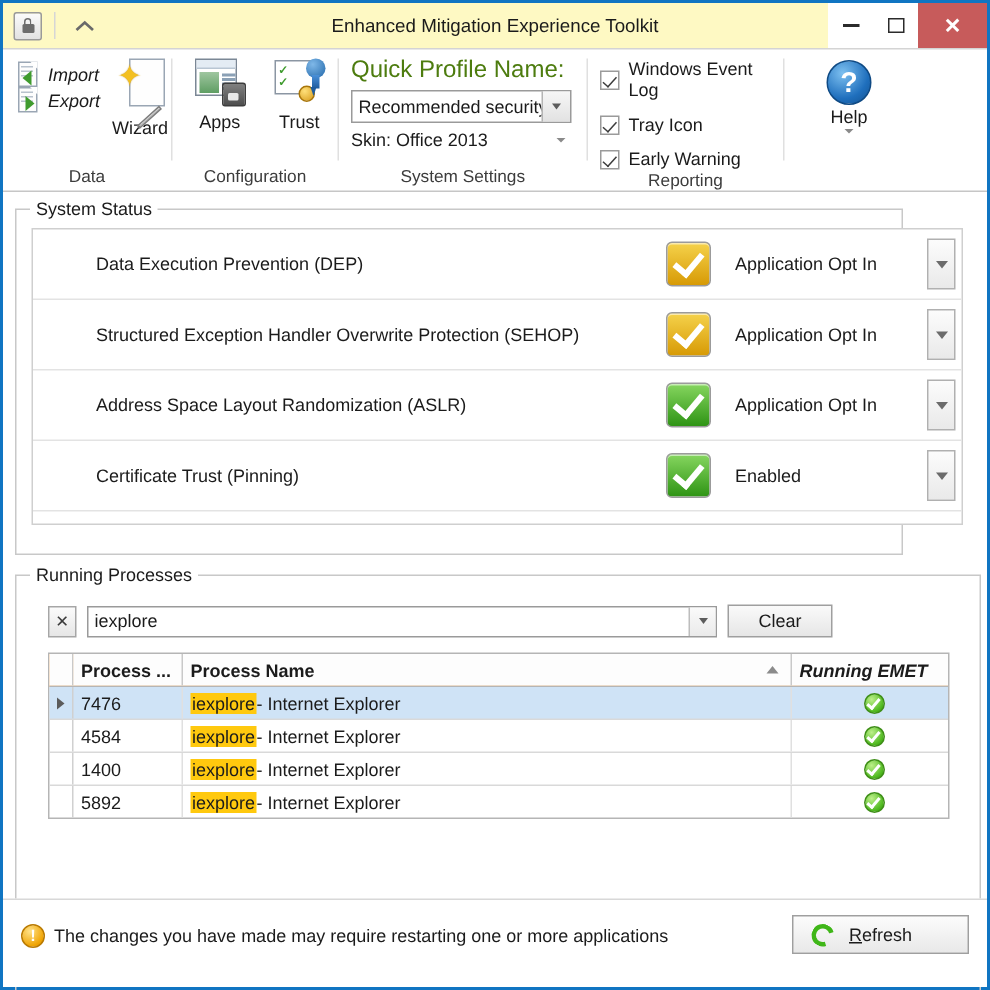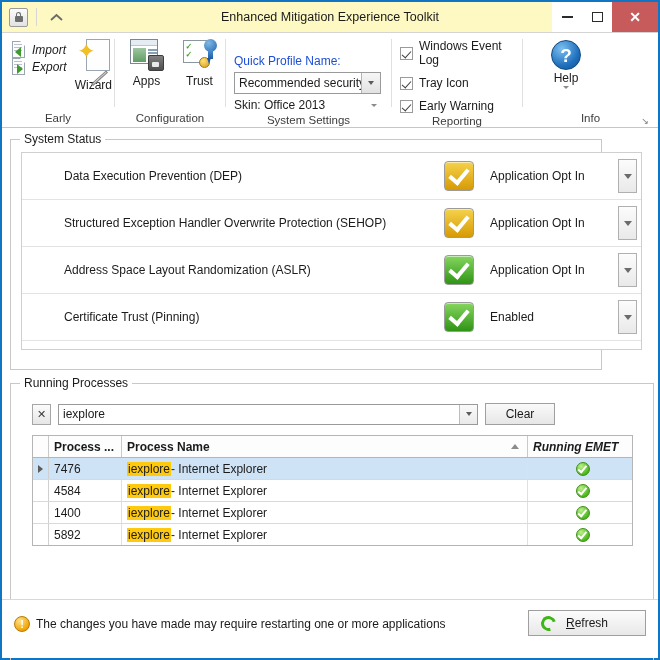--- a/index.html
+++ b/index.html
@@ -164,21 +164,21 @@
     border-style:solid;border-width:6px 2px 0 2px;border-color:#1f5c9e transparent transparent transparent;
   }
 
   
   .g-config{width:110px;}
   .g-config .rbody{padding-left:6px;gap:2px;}
 
   
   .g-sys{width:165px;}
   .g-sys .rbody{flex-direction:column;align-items:stretch;padding:5px 10px 0 8px;gap:4px;}
-  .sys-lab{font-size:12px;color:#1d4ed8;margin-top:16px;}
+  .sys-lab{font-size:16px;color:#4d7c0f;}
   .combo{
     height:22px;display:flex;align-items:stretch;
     border:1px solid #9a9a9a;box-sizing:border-box;background:#ffffff;
   }
   .combo .val{flex:1;display:flex;align-items:center;padding-left:4px;font-size:12px;overflow:hidden;white-space:nowrap;}
   .combo .arrowbox{
     width:19px;border-left:1px solid #b4b4b4;box-sizing:border-box;
     background:linear-gradient(#f6f6f6,#e2e2e2);
     display:flex;align-items:center;justify-content:center;
   }
@@ -404,21 +404,21 @@
         </div>
         <div class="big-btn">
           <span class="wiz-ico">
             <span class="pg"></span>
               <span class="wand"></span>
               <span class="star">✦</span>
           </span>
           <span class="cap">Wizard</span>
         </div>
       </div>
-      <div class="rlabel">Early</div>
+      <div class="rlabel">Data</div>
     </div>
     <div class="rsep"></div>
 
     <div class="rgroup g-config">
       <div class="rbody">
         <div class="big-btn">
           <span class="apps-ico">
             <span class="win">
                 <span class="tbar"></span>
                 <span class="pane"></span>
@@ -484,24 +484,20 @@
     <div class="rsep"></div>
 
     <div class="rgroup g-info">
       <div class="rbody">
         <div class="help-btn">
           <span class="help-ico">?</span>
           <span class="cap">Help</span>
           <span class="mini-caret"></span>
         </div>
       </div>
-      <div class="rlabel">
-        <span>Info</span>
-        <span class="dlg-launch">↘</span>
-      </div>
     </div>
 
   </div>
 
   <div class="content">
 
     <div class="groupbox" id="gb-status">
       <div class="gb-frame"></div>
       <div class="gb-title">System Status</div>
 

